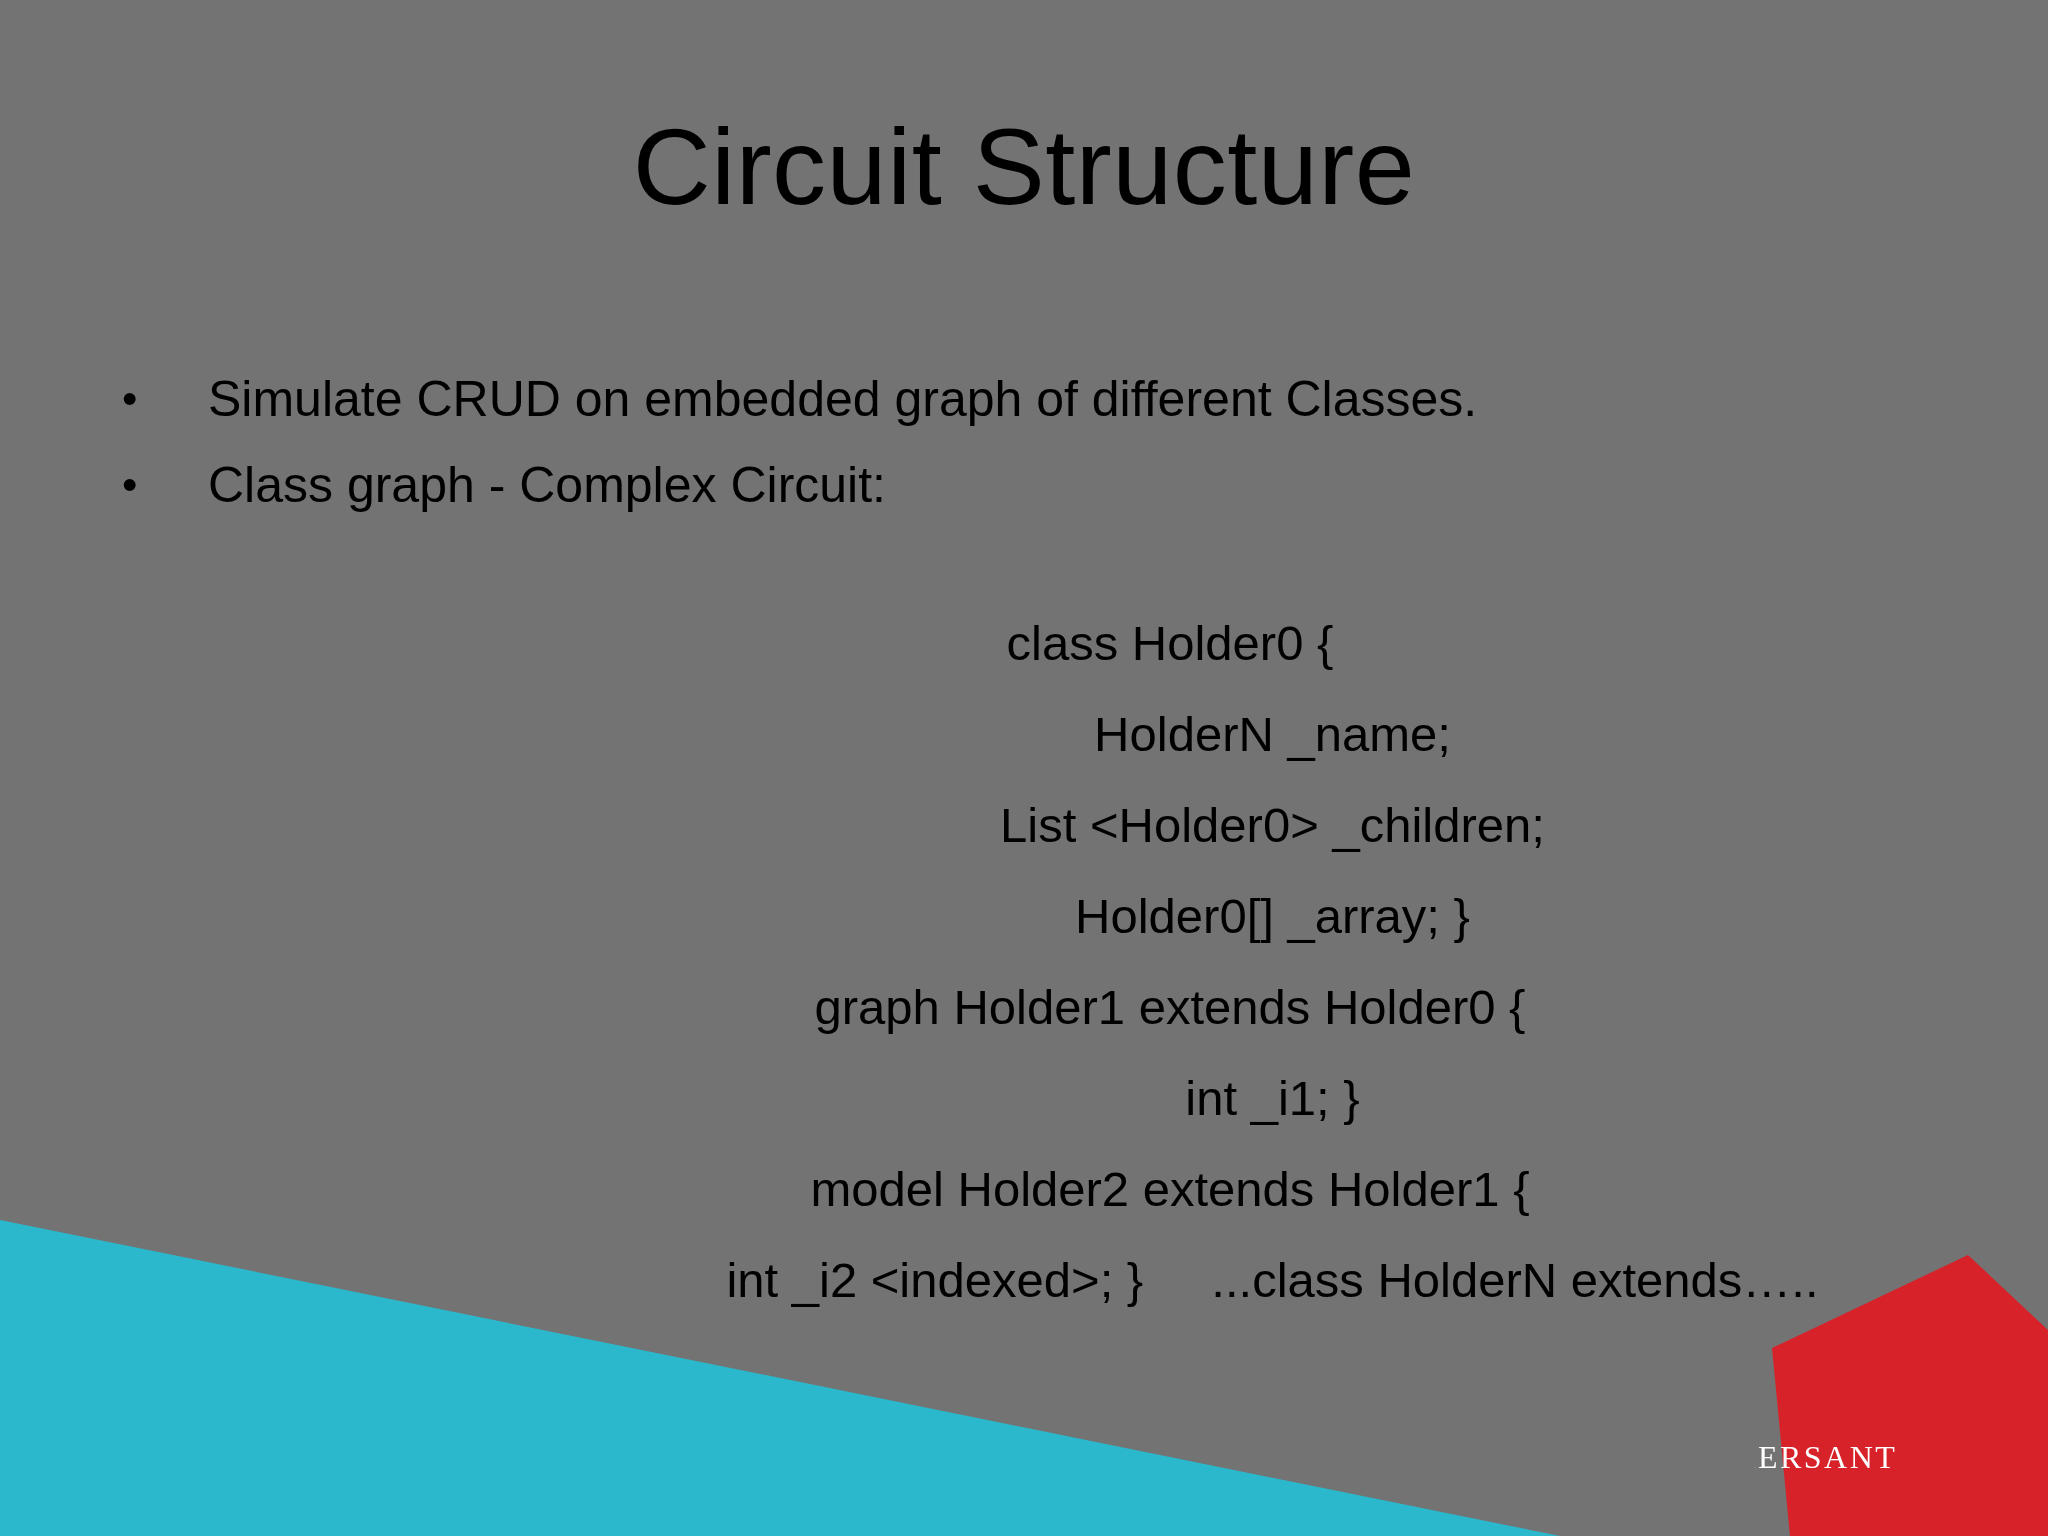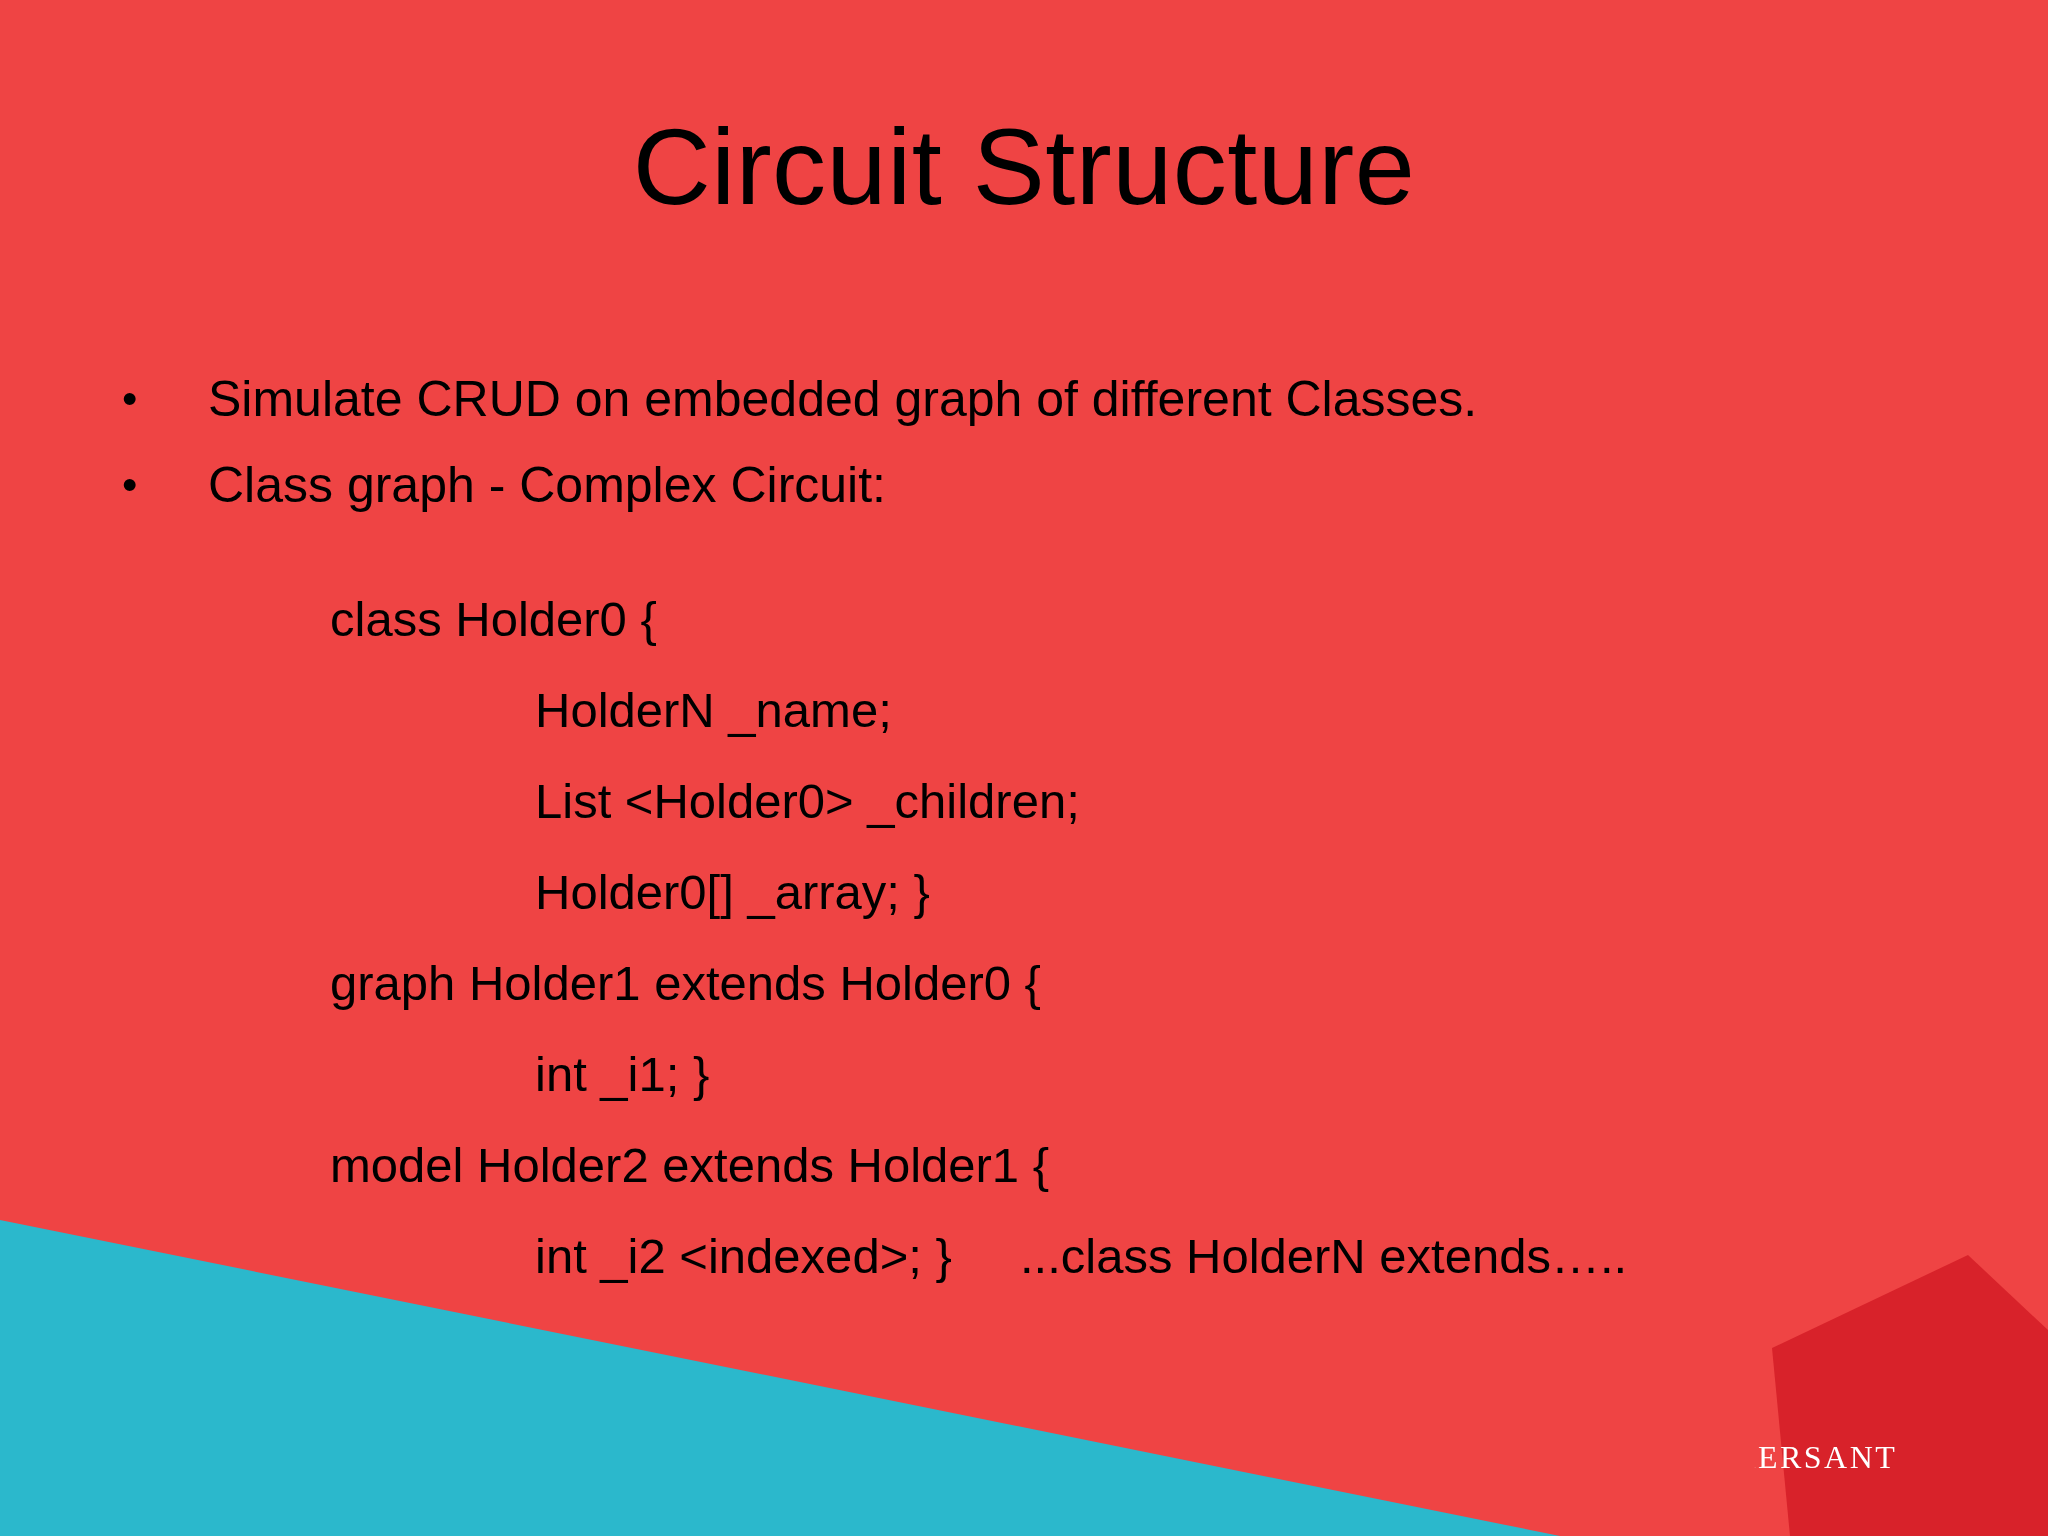--- a/index.html
+++ b/index.html
@@ -4,21 +4,21 @@
 <style>
   html, body {
     margin: 0;
     padding: 0;
     background: #ffffff;
   }
   #slide {
     position: relative;
     width: 2048px;
     height: 1536px;
-    background: #ef4444;
+    background: #737373;
     overflow: hidden;
     font-family: "Liberation Sans", sans-serif;
     color: #000000;
   }
 
   
   .shape-layer {
     position: absolute;
     left: 0;
     top: 0;
@@ -67,22 +67,23 @@
     font-size: 50px;
     line-height: 62px;
     white-space: nowrap;
     margin-left: 28px;
   }
 
   
   #code-block {
     position: absolute;
     left: 330px;
-    top: 574px;
+    top: 598px;
     width: 1680px;
+    text-align: center;
   }
   .code-line {
     font-size: 49px;
     line-height: 91px;
     white-space: pre;
     color: #000000;
   }
   .indent-0 { padding-left: 0px; }
   .indent-1 { padding-left: 205px; }
 

